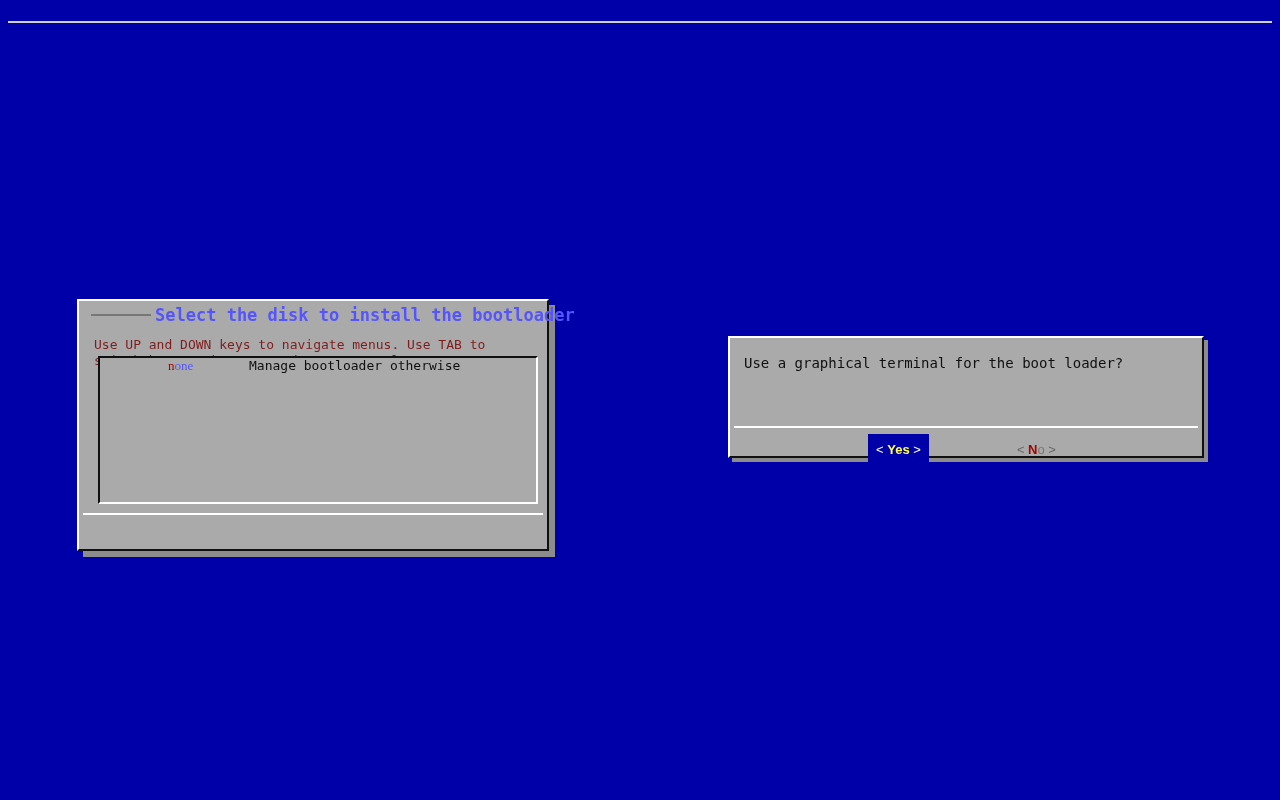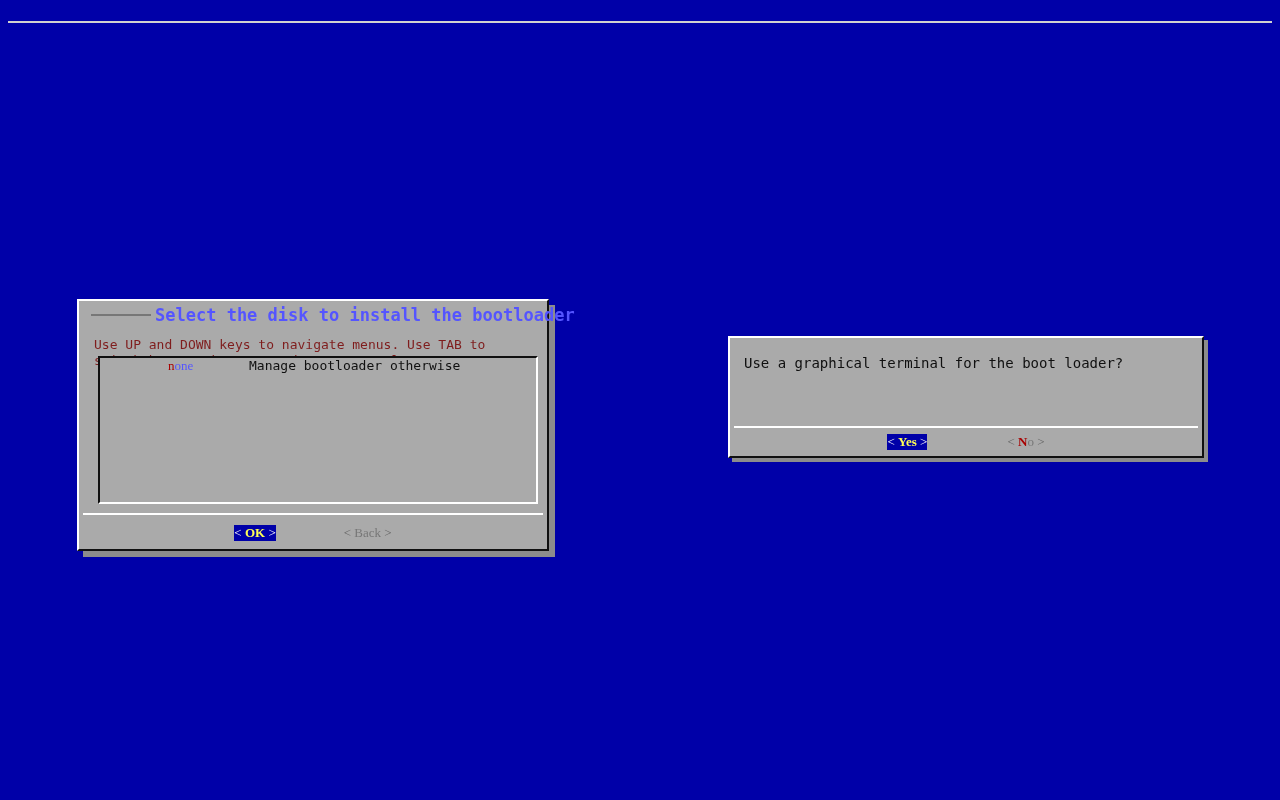--- a/index.html
+++ b/index.html
@@ -163,24 +163,24 @@
     display: flex;
     justify-content: center;
     align-items: center;
   }
   #dlg-disk .btn-bar { top: 224px; }
 
   .btn {
     font-size: 13px;
     line-height: 16px;
     white-space: pre;
-    padding: 0;
+    padding: 8px;
     background: transparent;
     border: 0;
-    font-family: Liberation Serif, serif;
+    font-family: Liberation Sans, sans-serif;
   }
   .btn.active {
     background: #0000a8;
     color: #ffffff;
   }
   .btn.active .label { color: #ffff55; font-weight: bold; }
   .btn.inactive { color: #666666; }
   .btn.inactive .label { color: #777777; }
 
   #dlg-disk .btn-ok { margin-right: 68px; }
@@ -245,25 +245,20 @@
 
         <div class="list-row normal">
           <span class="tag"><span class="hotkey">n</span><span>one</span></span>
           <span class="desc">Manage bootloader otherwise</span>
         </div>
 
       </div>
 
       <div class="btn-rule"></div>
 
-      <div class="btn-bar">
-        <button class="btn active btn-ok"><span>&lt;</span><span>&nbsp;</span><span class="label">OK</span><span>&nbsp;</span><span>&gt;</span></button>
-
-        <button class="btn inactive btn-back"><span>&lt;</span><span>&nbsp;</span><span class="label">Back</span><span>&nbsp;</span><span>&gt;</span></button>
-      </div>
 
     </div>
   </div>
 
   <div class="dialog" id="dlg-gfx">
     <div class="shadow shadow-r"></div>
     <div class="shadow shadow-b"></div>
     <div class="outer-blue"></div>
     <div class="frame">
 

